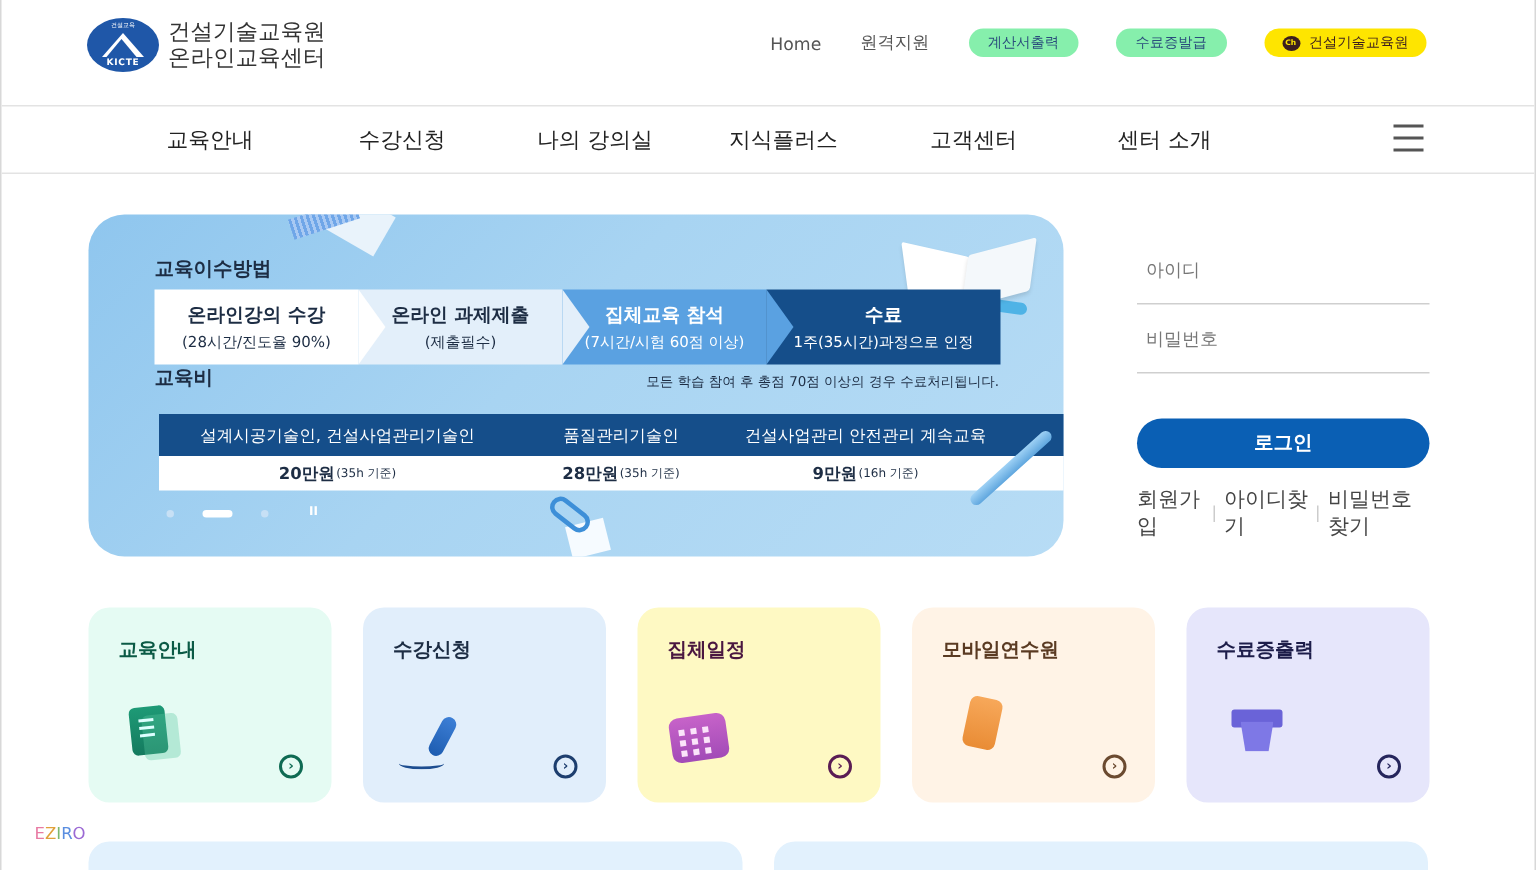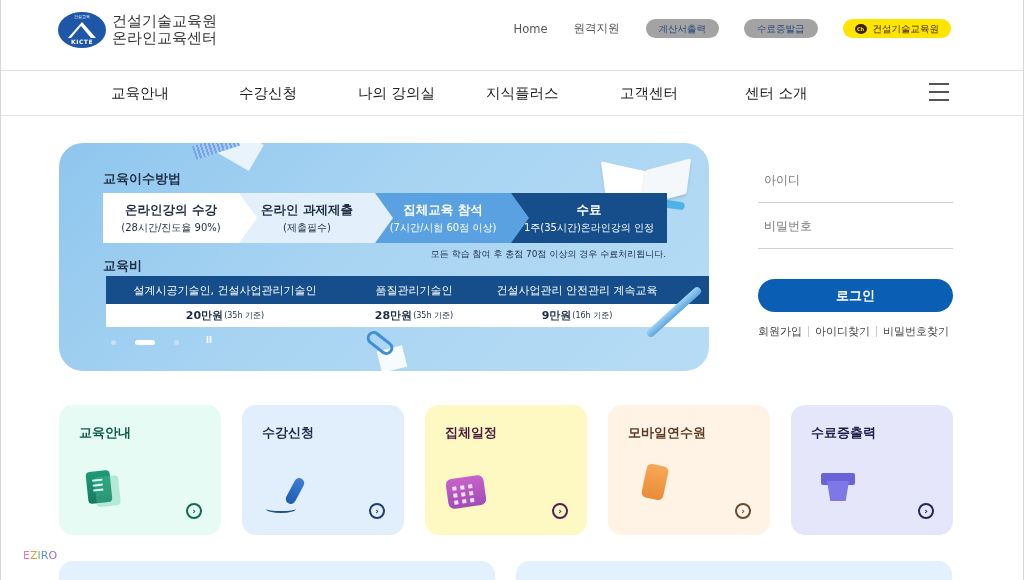--- a/index.html
+++ b/index.html
@@ -9,21 +9,21 @@
 .topbar{position:absolute;left:0;top:0;width:100%;height:70px}
 .logo{position:absolute;left:57px;top:12px;display:flex;align-items:center}
 .logo-badge{width:48px;height:36px;border-radius:50%;background:#1f57a8;position:relative;overflow:hidden}
 .logo-badge .mt{position:absolute;left:10px;top:10px;width:0;height:0;border-left:14px solid transparent;border-right:14px solid transparent;border-bottom:16px solid #fff}
 .logo-badge .mt2{position:absolute;left:13px;top:14px;width:0;height:0;border-left:10px solid transparent;border-right:10px solid transparent;border-bottom:12px solid #1f57a8}
 .logo-badge .kt{position:absolute;left:0;right:0;bottom:3px;text-align:center;color:#fff;font-size:6px;font-weight:bold;letter-spacing:.5px}
 .logo-badge .tp{position:absolute;left:0;right:0;top:2px;text-align:center;color:#fff;font-size:4px}
 .logo-text{margin-left:6px;font-size:15px;line-height:17px;color:#333;font-weight:500}
 .top-links{position:absolute;right:72px;top:19px;display:flex;align-items:center;gap:12px}
 .tl{font-size:11.5px;color:#555;margin-right:14px}
-.pill{height:19px;border-radius:10px;padding:0 13px;font-size:9.5px;line-height:19px;background:#a3a3a3;color:#2a4d7c;margin-right:13px}
+.pill{height:19px;border-radius:10px;padding:0 13px;font-size:9.5px;line-height:19px;background:#86efac;color:#2a4d7c;margin-right:13px}
 .pill.kakao{background:#fee500;color:#3b1e1e;display:flex;align-items:center;gap:6px;margin-right:0;padding:0 12px}
 .kakao-ic{width:12px;height:10px;border-radius:50%;background:#3b1e1e;color:#fee500;font-size:5px;text-align:center;line-height:10px;font-weight:bold}
 .gnb{position:absolute;left:0;top:70px;width:100%;height:46px;border-top:1px solid #e3e3e3;border-bottom:1px solid #e3e3e3}
 .gnb-item{position:absolute;top:13px;font-size:14.5px;color:#222}
 .hamburger{position:absolute;left:928px;top:12px;width:20px;height:18px}
 .hamburger span{display:block;height:2px;background:#555;margin-bottom:6px}
 
 .banner{position:absolute;left:58px;top:143px;width:650px;height:228px;border-radius:24px;background:linear-gradient(135deg,#8fc6ee 0%,#a8d4f2 45%,#b7dcf5 100%);overflow:hidden}
 .tape{position:absolute;left:134px;top:-4px;width:46px;height:14px;background:repeating-linear-gradient(90deg,#6fa6e8 0 2px,#a8c9f3 2px 4px);transform:rotate(-18deg)}
 .paper-corner{position:absolute;left:160px;top:-10px;width:40px;height:30px;background:#e9f3fb;transform:rotate(30deg)}
@@ -56,21 +56,21 @@
 .book .pg2{position:absolute;left:44px;top:12px;width:46px;height:34px;background:#f4f8fb;transform:skewY(-22deg) rotate(8deg);border-radius:2px;box-shadow:0 2px 3px rgba(0,0,0,.12)}
 .book .sp{position:absolute;left:8px;top:44px;width:78px;height:8px;background:#4fb3e6;border-radius:4px;transform:rotate(8deg)}
 .pen{position:absolute;left:580px;top:165px;width:70px;height:8px;background:linear-gradient(#9ed1f5,#5fa6de);border-radius:4px;transform:rotate(-42deg)}
 .clip{position:absolute;left:306px;top:193px;width:30px;height:14px;border:3px solid #3d8fd8;border-radius:8px;transform:rotate(38deg)}
 .note-card{position:absolute;left:320px;top:205px;width:26px;height:22px;background:#f6fbff;transform:rotate(-14deg)}
 
 .login{position:absolute;left:757px;top:165px;width:195px}
 .field{height:38px;border-bottom:1px solid #cfcfcf;font-size:12px;color:#777;padding:7px 0 0 6px}
 .field+.field{margin-top:8px}
 .login-btn{margin-top:30px;height:33px;border-radius:17px;background:#0a5fb4;color:#fff;font-size:13px;font-weight:bold;text-align:center;line-height:33px}
-.login-links{margin-top:12px;display:flex;justify-content:flex-start;align-items:center;font-size:11px;color:#444}
+.login-links{margin-top:12px;display:flex;justify-content:flex-end;align-items:center;font-size:14px;color:#444}
 .login-links .sep{width:1px;height:11px;background:#ccc;margin:0 6px}
 
 .qm{position:absolute;top:405px;width:162px;height:130px;border-radius:14px}
 .qm .ql{position:absolute;left:20px;top:19px;font-size:13px;font-weight:bold}
 .qm .go{position:absolute;left:127px;top:98px;width:16px;height:16px;border:2px solid;border-radius:50%;font-size:9px;line-height:12px;text-align:center;font-weight:bold}
 .ic{position:absolute}
 .q1{left:58px;background:#e5fbf3}.q1 .ql{color:#0b5a45}.q1 .go{color:#0e6a52;border-color:#0e6a52}
 .q2{left:241px;background:#e1eefb}.q2 .ql{color:#1d2d44}.q2 .go{color:#1d3e6e;border-color:#1d3e6e}
 .q3{left:424px;background:#fef9c3}.q3 .ql{color:#4a1740}.q3 .go{color:#5a1d54;border-color:#5a1d54}
 .q4{left:607px;background:#fff3e6}.q4 .ql{color:#5a3a22}.q4 .go{color:#6b4a30;border-color:#6b4a30}
@@ -156,27 +156,27 @@
         <div class="t">온라인 과제제출</div>
         <div class="s">(제출필수)</div>
       </div>
       <div class="step st3">
         <div class="arr"></div>
         <div class="t">집체교육 참석</div>
         <div class="s">(7시간/시험 60점 이상)</div>
       </div>
       <div class="step st4">
         <div class="t">수료</div>
-        <div class="s">1주(35시간)온라인강의 인정</div>
+        <div class="s">1주(35시간)과정으로 인정</div>
       </div>
     </div>
 
     <div class="note">모든 학습 참여 후 총점 70점 이상의 경우 수료처리됩니다.</div>
 
-    <div class="sec-title" style="left:44px;top:114px">교육비</div>
+    <div class="sec-title" style="left:44px;top:100px">교육비</div>
 
     <div class="fee">
       <div class="fee-head">
         <div class="c1">설계시공기술인, 건설사업관리기술인</div>
         <div class="c2">품질관리기술인</div>
         <div class="c3">건설사업관리 안전관리 계속교육</div>
       </div>
       <div class="fee-row">
         <div class="c1">
             <b>20만원</b>

